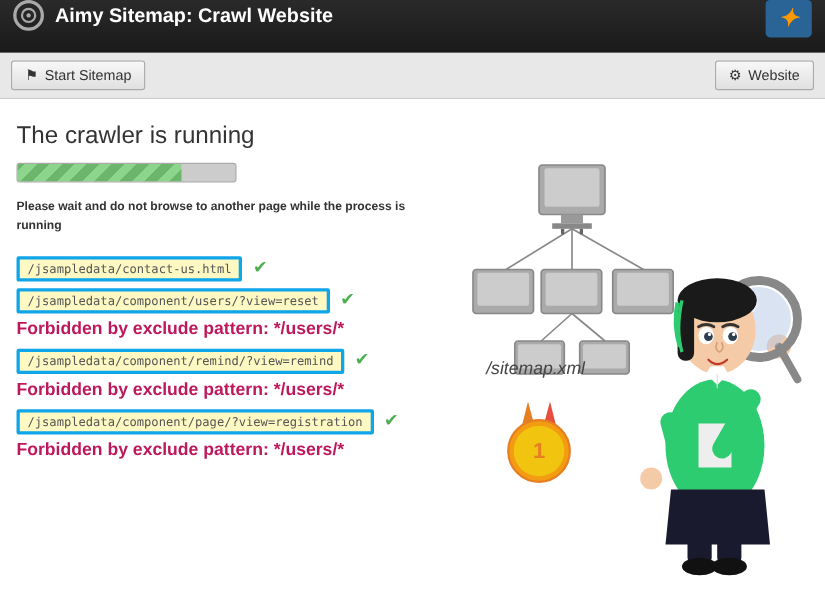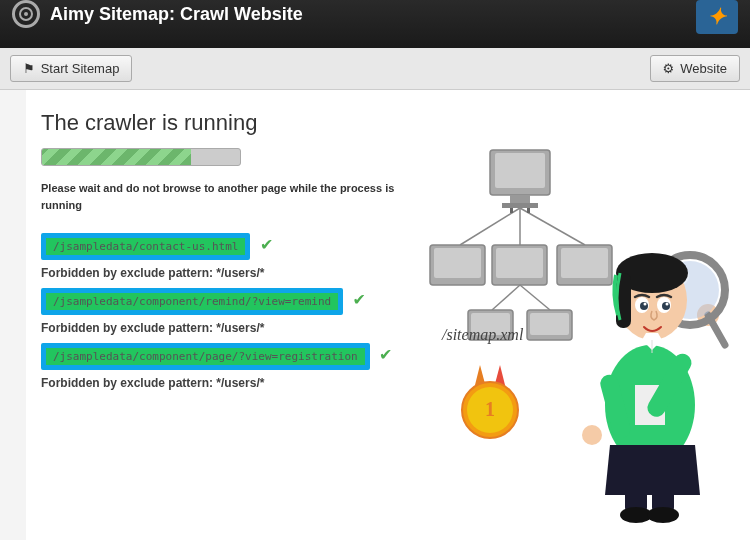--- a/index.html
+++ b/index.html
@@ -91,35 +91,33 @@
       align-items: center;
       gap: 6px;
       color: #333;
     }
 
     
     .main {
       display: flex;
       height: calc(540px - 48px - 42px);
       background: #fff;
-      margin-left: 26px;
     }
     .left-panel {
       flex: 1;
       padding: 20px 15px;
       overflow-y: auto;
     }
     .right-panel {
       width: 340px;
       display: flex;
       align-items: center;
       justify-content: center;
       padding: 10px;
       overflow: hidden;
-      font-family: Liberation Serif, serif;
     }
 
     .page-title {
       font-size: 22px;
       font-weight: normal;
       color: #333;
       margin-bottom: 12px;
     }
 
     
@@ -156,37 +154,37 @@
       margin-bottom: 20px;
       line-height: 1.5;
     }
 
     
     .url-entry {
       margin-bottom: 6px;
     }
     .url-badge {
       display: inline-block;
-      background: #22c55e;
-      border: 5px solid #0ea5e9;
+      background: #fef9c3;
+      border: 3px solid #0ea5e9;
       color: #555;
       font-size: 11px;
       font-family: monospace;
       padding: 2px 7px;
       border-radius: 2px;
       margin-right: 5px;
     }
     .check-icon {
       color: #4caf50;
       font-size: 16px;
     }
     .forbidden-text {
-      font-size: 12px;
+      font-size: 16px;
       font-weight: bold;
-      color: #404040;
+      color: #be185d;
       margin-top: 2px;
       margin-bottom: 8px;
     }
 
     
     .illustration {
       width: 320px;
       height: 400px;
       position: relative;
     }
@@ -229,20 +227,24 @@
       <div class="progress-bar-fill"></div>
     </div>
 
     <p class="wait-text">Please wait and do not browse to another page while the process is running</p>
 
     <div class="url-entry">
       <span class="url-badge">/jsampledata/contact-us.html</span>
       <span class="check-icon">✔</span>
     </div>
 
+    <div class="url-entry">
+      <span class="url-badge">/jsampledata/component/users/?view=reset</span>
+      <span class="check-icon">✔</span>
+    </div>
     <div class="forbidden-text">Forbidden by exclude pattern: */users/*</div>
 
     <div class="url-entry">
       <span class="url-badge">/jsampledata/component/remind/?view=remind</span>
       <span class="check-icon">✔</span>
     </div>
     <div class="forbidden-text">Forbidden by exclude pattern: */users/*</div>
 
     <div class="url-entry">
       <span class="url-badge">/jsampledata/component/page/?view=registration</span>

